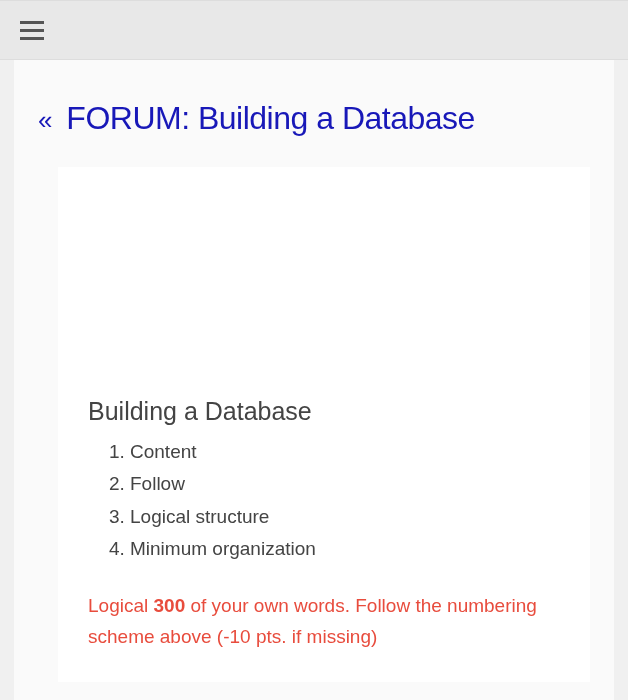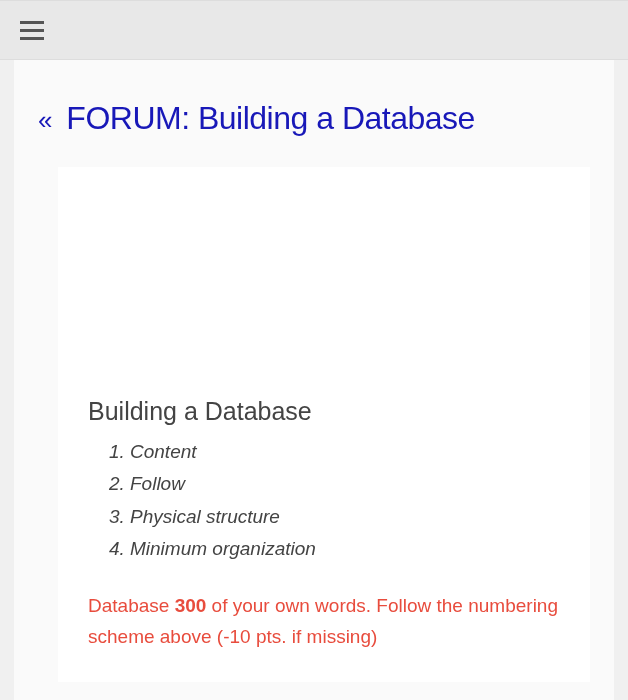--- a/index.html
+++ b/index.html
@@ -66,21 +66,20 @@
     }
     .post-time {
       font-size: 14px;
       color: #444;
       margin-bottom: 22px;
     }
     .post-list {
       list-style: decimal;
       padding-left: 42px;
       margin-bottom: 26px;
-      font-style: italic;
     }
     .post-list li {
       font-size: 19px;
       color: #444;
       line-height: 1.7;
     }
     .post-note {
       font-size: 19px;
       color: #e84c3d;
       line-height: 1.6;
@@ -105,20 +104,20 @@
     <span class="back-arrows">«</span>
     <span>FORUM:</span>
     <span>Building a Database</span>
   </h1>
 
   <div class="post-card">
     <h2 class="post-title">Building a Database</h2>
     <ol class="post-list">
       <li>Content</li>
       <li>Follow</li>
-      <li>Physical structure</li>
+      <li>Logical structure</li>
       <li>Minimum organization</li>
     </ol>
     <p class="post-note">
-      <span>Database </span><strong>300</strong><span> of your own words. Follow the num­bering scheme above (-10 pts. if missing)</span>
+      <span>Logical </span><strong>300</strong><span> of your own words. Follow the num­bering scheme above (-10 pts. if missing)</span>
     </p>
   </div>
 </div>
 
 </body></html>

